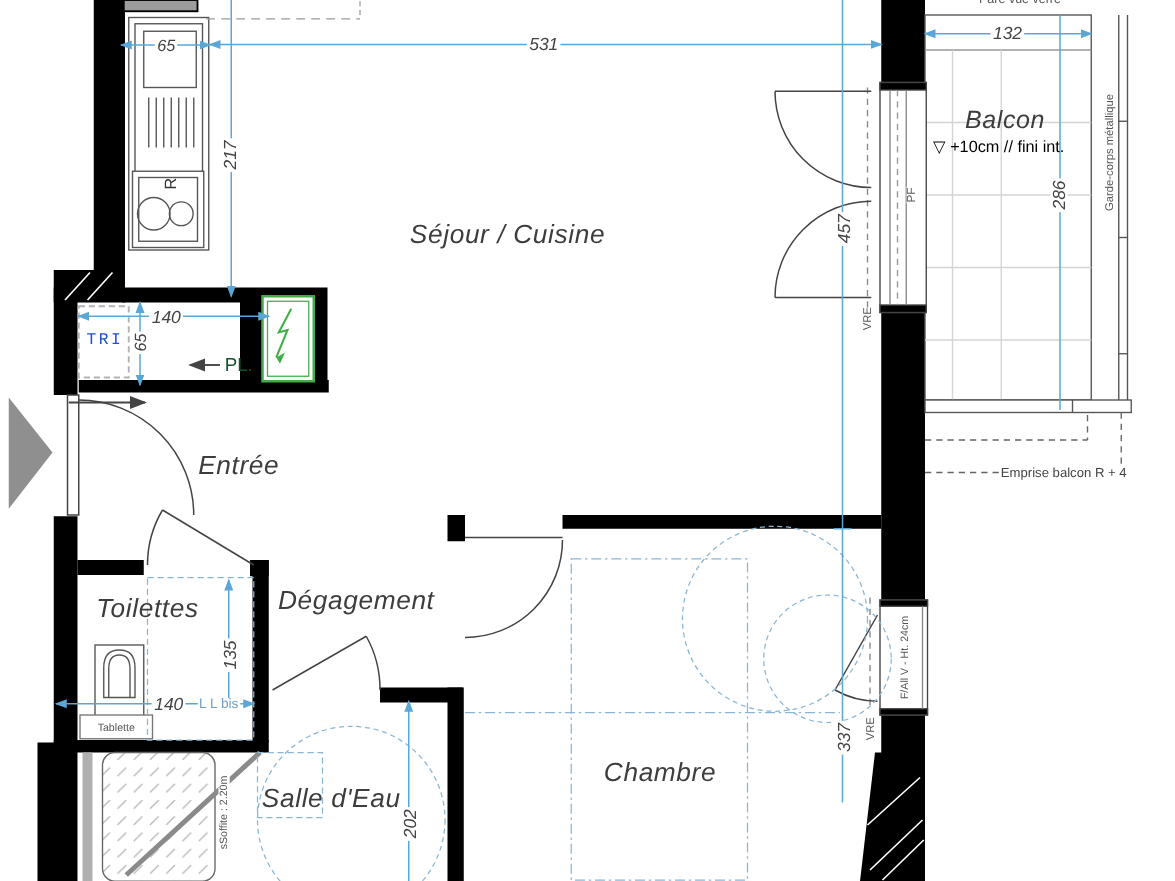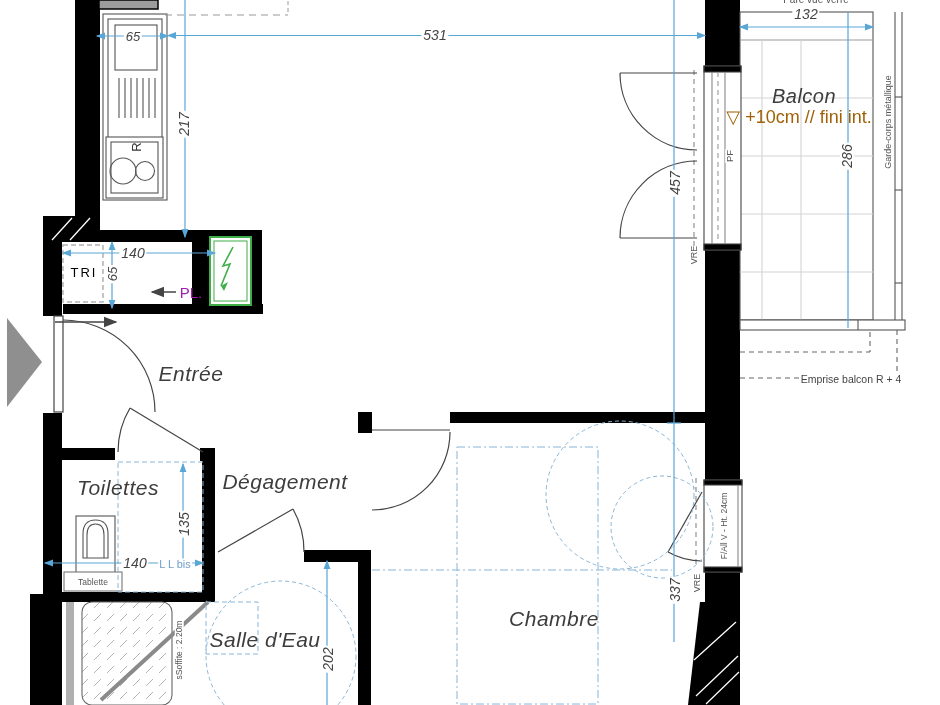--- a/index.html
+++ b/index.html
@@ -6,21 +6,21 @@
   #plan{position:relative;width:940px;height:705px;background:#fff;overflow:hidden;
         font-family:"Liberation Sans",sans-serif;}
   #plan svg{position:absolute;left:0;top:0;}
   .lbl{position:absolute;transform:translate(-50%,-50%);white-space:nowrap;
        color:#3d3d3d;line-height:1;}
   .lbl.v{transform:translate(-50%,-50%) rotate(-90deg);}
   .room{font-size:21px;letter-spacing:0.5px;font-style:italic;}
   .dim{font-style:italic;color:#444;background:#fff;padding:0 2px;font-size:14px;}
   .small{color:#555;}
   .bgw{background:#fff;padding:0 1px;}
-  .gray{color:#000000;}
+  .gray{color:#1d4ed8;font-family:Liberation Mono, monospace;}
   .blue{color:#6f9ec7;}
 </style>
 </head>
 <body>
 
 <div id="plan">
 <svg width="940" height="705" viewBox="0 0 940 705">
   <defs>
     <marker id="mb" markerWidth="9" markerHeight="9" refX="7" refY="4" orient="auto-start-reverse">
       <path d="M0,1 L8,4 L0,7 Z" fill="#5aa7d6"></path>
@@ -193,47 +193,48 @@
     <line x1="45" y1="563" x2="203" y2="563" marker-start="url(#mb)" marker-end="url(#mb)"></line>
     <line x1="327" y1="705" x2="327" y2="561" marker-end="url(#mb)"></line>
   </g>
 
   <g stroke="#999" fill="none">
     <line x1="165" y1="15" x2="288" y2="15" stroke-dasharray="7 5"></line>
     <line x1="288" y1="1" x2="288" y2="15" stroke-dasharray="4 3"></line>
   </g>
 </svg>
 
+<div class="lbl room" style="left:406px;top:188px">Séjour / Cuisine</div>
 <div class="lbl room" style="left:804px;top:96px;font-size:20px">Balcon</div>
-<div class="lbl" style="left:799px;top:117px;font-size:18px;color:#a16207">▽ +10cm // fini int.</div>
+<div class="lbl" style="left:799px;top:117px;font-size:13px;color:#000000">▽ +10cm // fini int.</div>
 <div class="lbl room" style="left:191px;top:373px">Entrée</div>
 <div class="lbl room" style="left:118px;top:487px">Toilettes</div>
 <div class="lbl room" style="left:285px;top:481px">Dégagement</div>
 <div class="lbl room" style="left:265px;top:639px">Salle d'Eau</div>
-<div class="lbl room" style="left:554px;top:618px">Chambre</div>
+<div class="lbl room" style="left:528px;top:618px">Chambre</div>
 
 <div class="lbl small" style="left:816px;top:0px;font-size:10px">Pare vue verre</div>
 <div class="lbl v small" style="left:888px;top:122px;font-size:9px">Garde-corps métallique</div>
 <div class="lbl bgw" style="left:851px;top:379px;font-size:10.5px;color:#444">Emprise balcon R + 4</div>
 <div class="lbl v small bgw" style="left:730px;top:156px;font-size:9.5px">PF</div>
 <div class="lbl v small" style="left:694px;top:255px;font-size:9px">VRE</div>
 <div class="lbl v small" style="left:697px;top:583px;font-size:9px">VRE</div>
 <div class="lbl v small bgw" style="left:724px;top:526px;font-size:8.5px">F/All V - Ht. 24cm</div>
 <div class="lbl gray" style="left:84px;top:272px;font-size:13px;letter-spacing:2px">TRI</div>
-<div class="lbl" style="left:191px;top:292px;font-size:15px;color:#a21caf">PL.</div>
+<div class="lbl" style="left:191px;top:292px;font-size:15px;color:#14532d">PL.</div>
 <div class="lbl v" style="left:136px;top:147px;font-size:13px;color:#333">R</div>
 <div class="lbl blue bgw" style="left:175px;top:564px;font-size:11px">L L bis</div>
 <div class="lbl small" style="left:93px;top:582px;font-size:8.5px">Tablette</div>
 <div class="lbl v small bgw" style="left:179px;top:650px;font-size:8.5px">sSoffite : 2.20m</div>
 
 <div class="lbl dim" style="left:133px;top:36px;font-size:13px">65</div>
 <div class="lbl dim" style="left:435px;top:35px">531</div>
 <div class="lbl dim v" style="left:184px;top:124px">217</div>
 <div class="lbl dim" style="left:133px;top:253px">140</div>
 <div class="lbl dim v" style="left:112px;top:274px;font-size:13px">65</div>
 <div class="lbl dim v" style="left:675px;top:183px">457</div>
 <div class="lbl dim v" style="left:675px;top:590px">337</div>
-<div class="lbl dim" style="left:806px;top:14px">132</div>
+<div class="lbl dim" style="left:806px;top:26px">132</div>
 <div class="lbl dim v" style="left:847px;top:156px">286</div>
 <div class="lbl dim v" style="left:184px;top:524px">135</div>
 <div class="lbl dim" style="left:135px;top:563px">140</div>
 <div class="lbl dim v" style="left:328px;top:659px">202</div>
 </div>
 
 </body></html>

